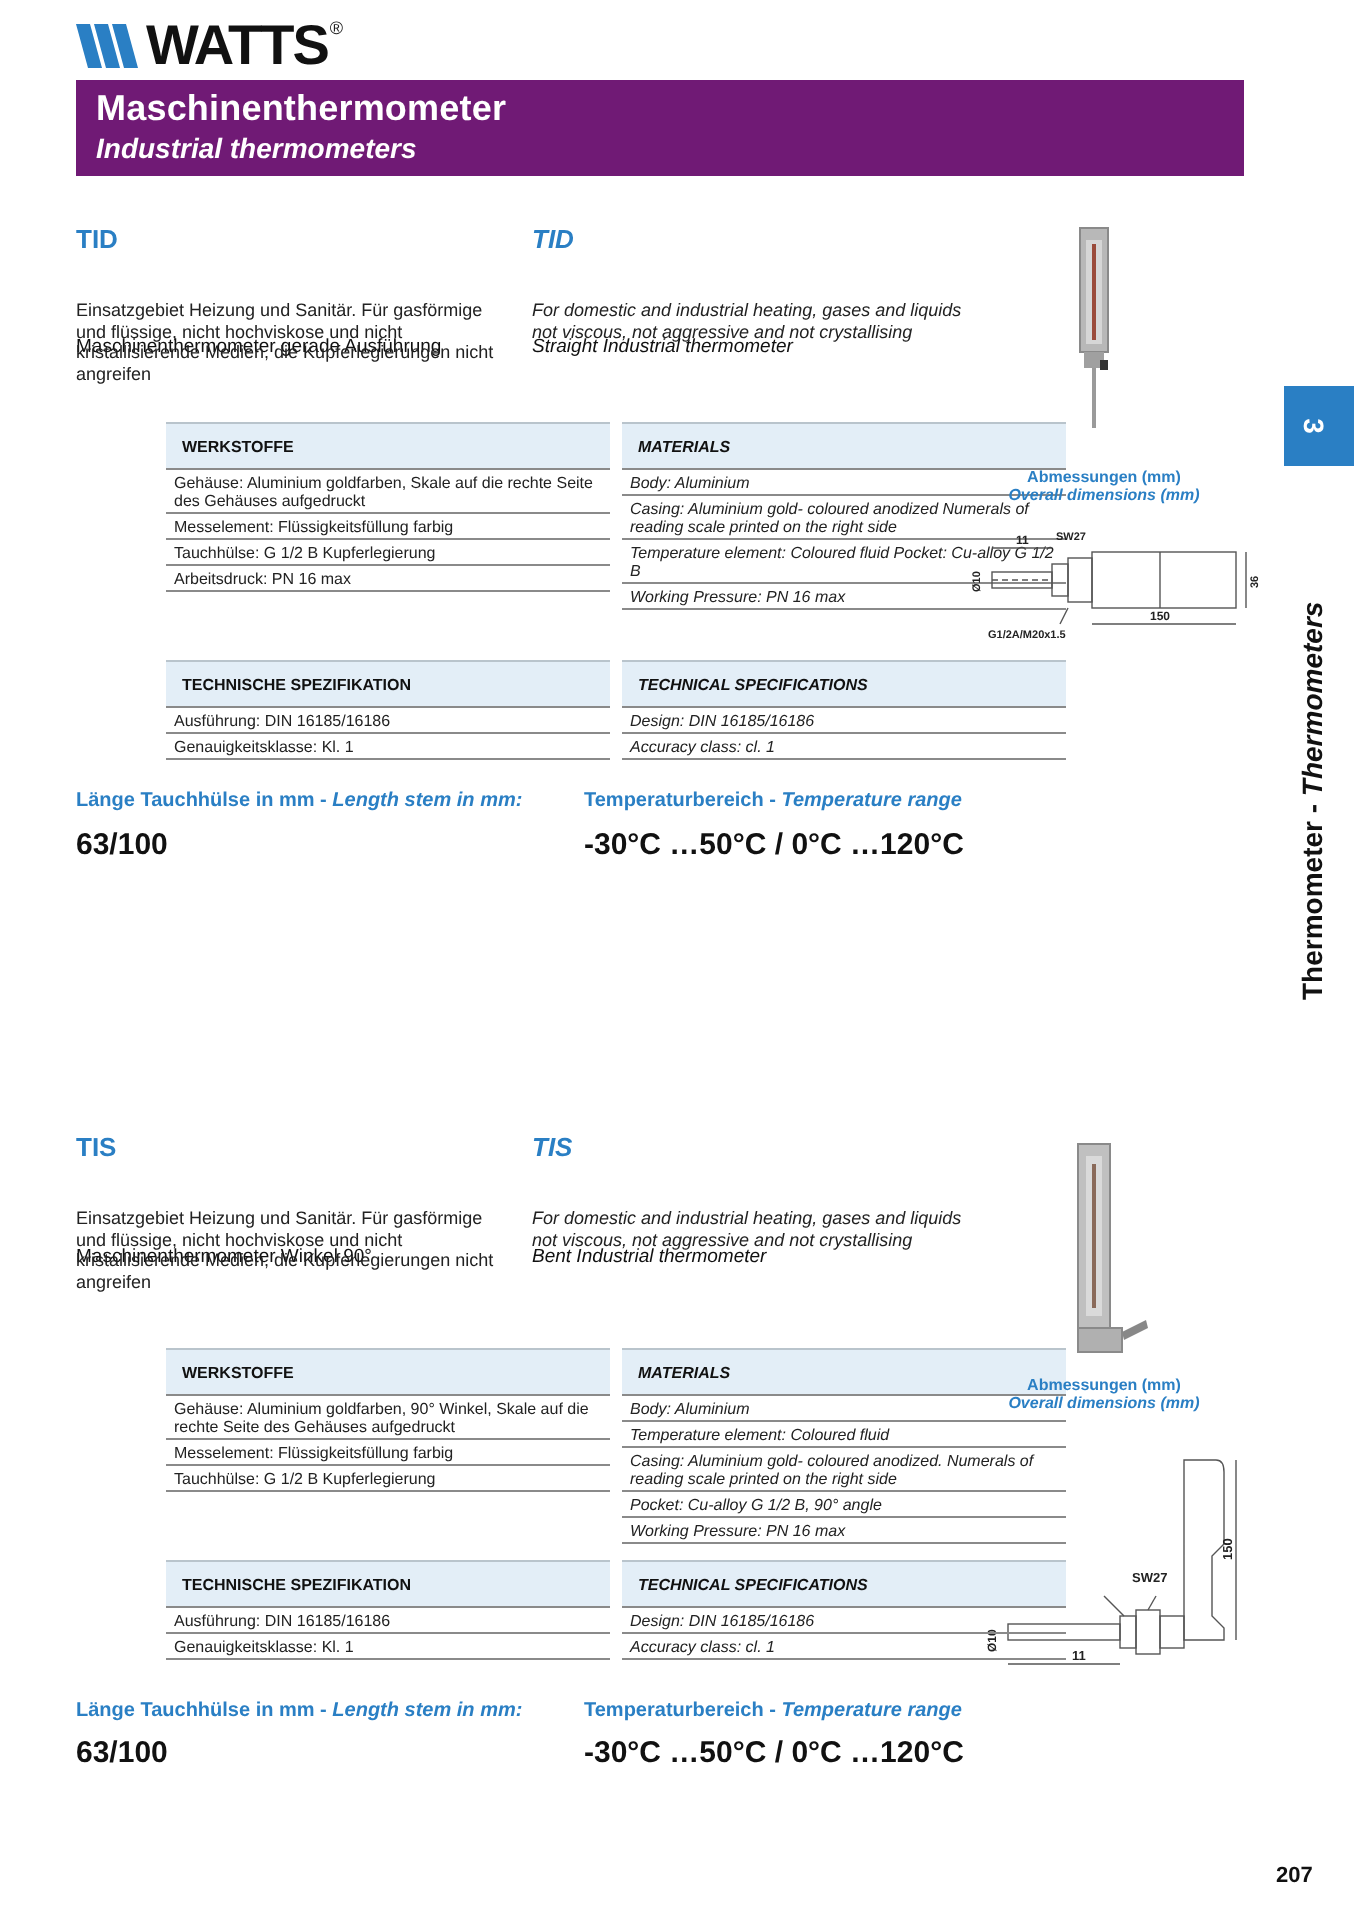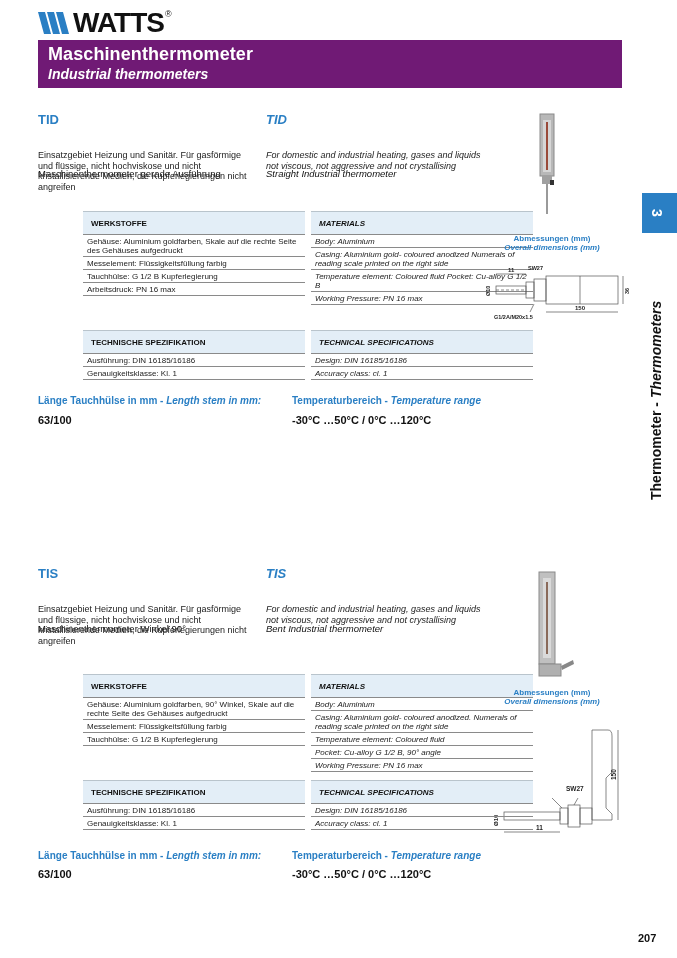--- a/index.html
+++ b/index.html
@@ -26,21 +26,21 @@
 
   
   .tbl { width: 222px; margin-left: 45px; }
   .tbl .hd { background: #e3eef7; border-top: 1px solid #b9c4cc; border-bottom: 1px solid #8a8a8a; height: 24px; box-sizing: border-box; font-weight: bold; font-size: 8px; padding: 7px 0 0 8px; color: #111; }
   .tbl .hd.it { font-style: italic; }
   .tbl .row { font-size: 8px; line-height: 9px; border-bottom: 1px solid #8a8a8a; padding: 2px 0 1px 4px; color: #222; }
   .tbl .row.it { font-style: italic; }
 
   .range-head { font-weight: bold; font-size: 10px; color: #2a7fc4; }
   .range-head .it { font-style: italic; }
-  .range-val { font-weight: bold; font-size: 11px; color: #111; }
+  .range-val { font-weight: bold; font-size: 15px; color: #111; }
 
   .dim-title { width: 140px; text-align: center; color: #2a7fc4; font-weight: bold; font-size: 8px; line-height: 9px; }
   .dim-title .it { font-style: italic; display: block; }
 
   
   .side-tab { left: 642px; top: 193px; width: 35px; height: 40px; background: #2a7fc4; color: #fff; font-weight: bold; font-size: 14px; }
   .side-tab span { position: absolute; left: 11px; top: 12px; transform: rotate(90deg); display: inline-block; }
   .side-label { left: 648px; top: 500px; transform-origin: 0 0; transform: rotate(-90deg); white-space: nowrap; font-weight: bold; font-size: 14px; color: #111; }
   .side-label .it { font-style: italic; }
 
@@ -169,22 +169,22 @@
 
 <div class="abs tbl" style="left:38px;top:674px;">
   <div class="hd">WERKSTOFFE</div>
   <div class="row">Gehäuse: Aluminium goldfarben, 90° Winkel, Skale auf die rechte Seite des Gehäuses aufgedruckt</div>
   <div class="row">Messelement: Flüssigkeitsfüllung farbig</div>
   <div class="row">Tauchhülse: G 1/2 B Kupferlegierung</div>
 </div>
 <div class="abs tbl" style="left:266px;top:674px;">
   <div class="hd it">MATERIALS</div>
   <div class="row it">Body: Aluminium</div>
+  <div class="row it">Temperature element: Coloured fluid</div>
   <div class="row it">Casing: Aluminium gold- coloured anodized. Numerals of reading scale printed on the right side</div>
-  <div class="row it">Temperature element: Coloured fluid</div>
   <div class="row it">Pocket: Cu-alloy G 1/2 B, 90° angle</div>
   <div class="row it">Working Pressure: PN 16 max</div>
 </div>
 
 <div class="abs dim-title" style="left:482px;top:688px;">
   <span>Abmessungen (mm)</span>
   <span class="it">Overall dimensions (mm)</span>
 </div>
 <svg class="abs" style="left:480px;top:712px;" width="150" height="125" viewBox="0 0 150 125">
   <g stroke="#555" stroke-width="0.7" fill="none">

